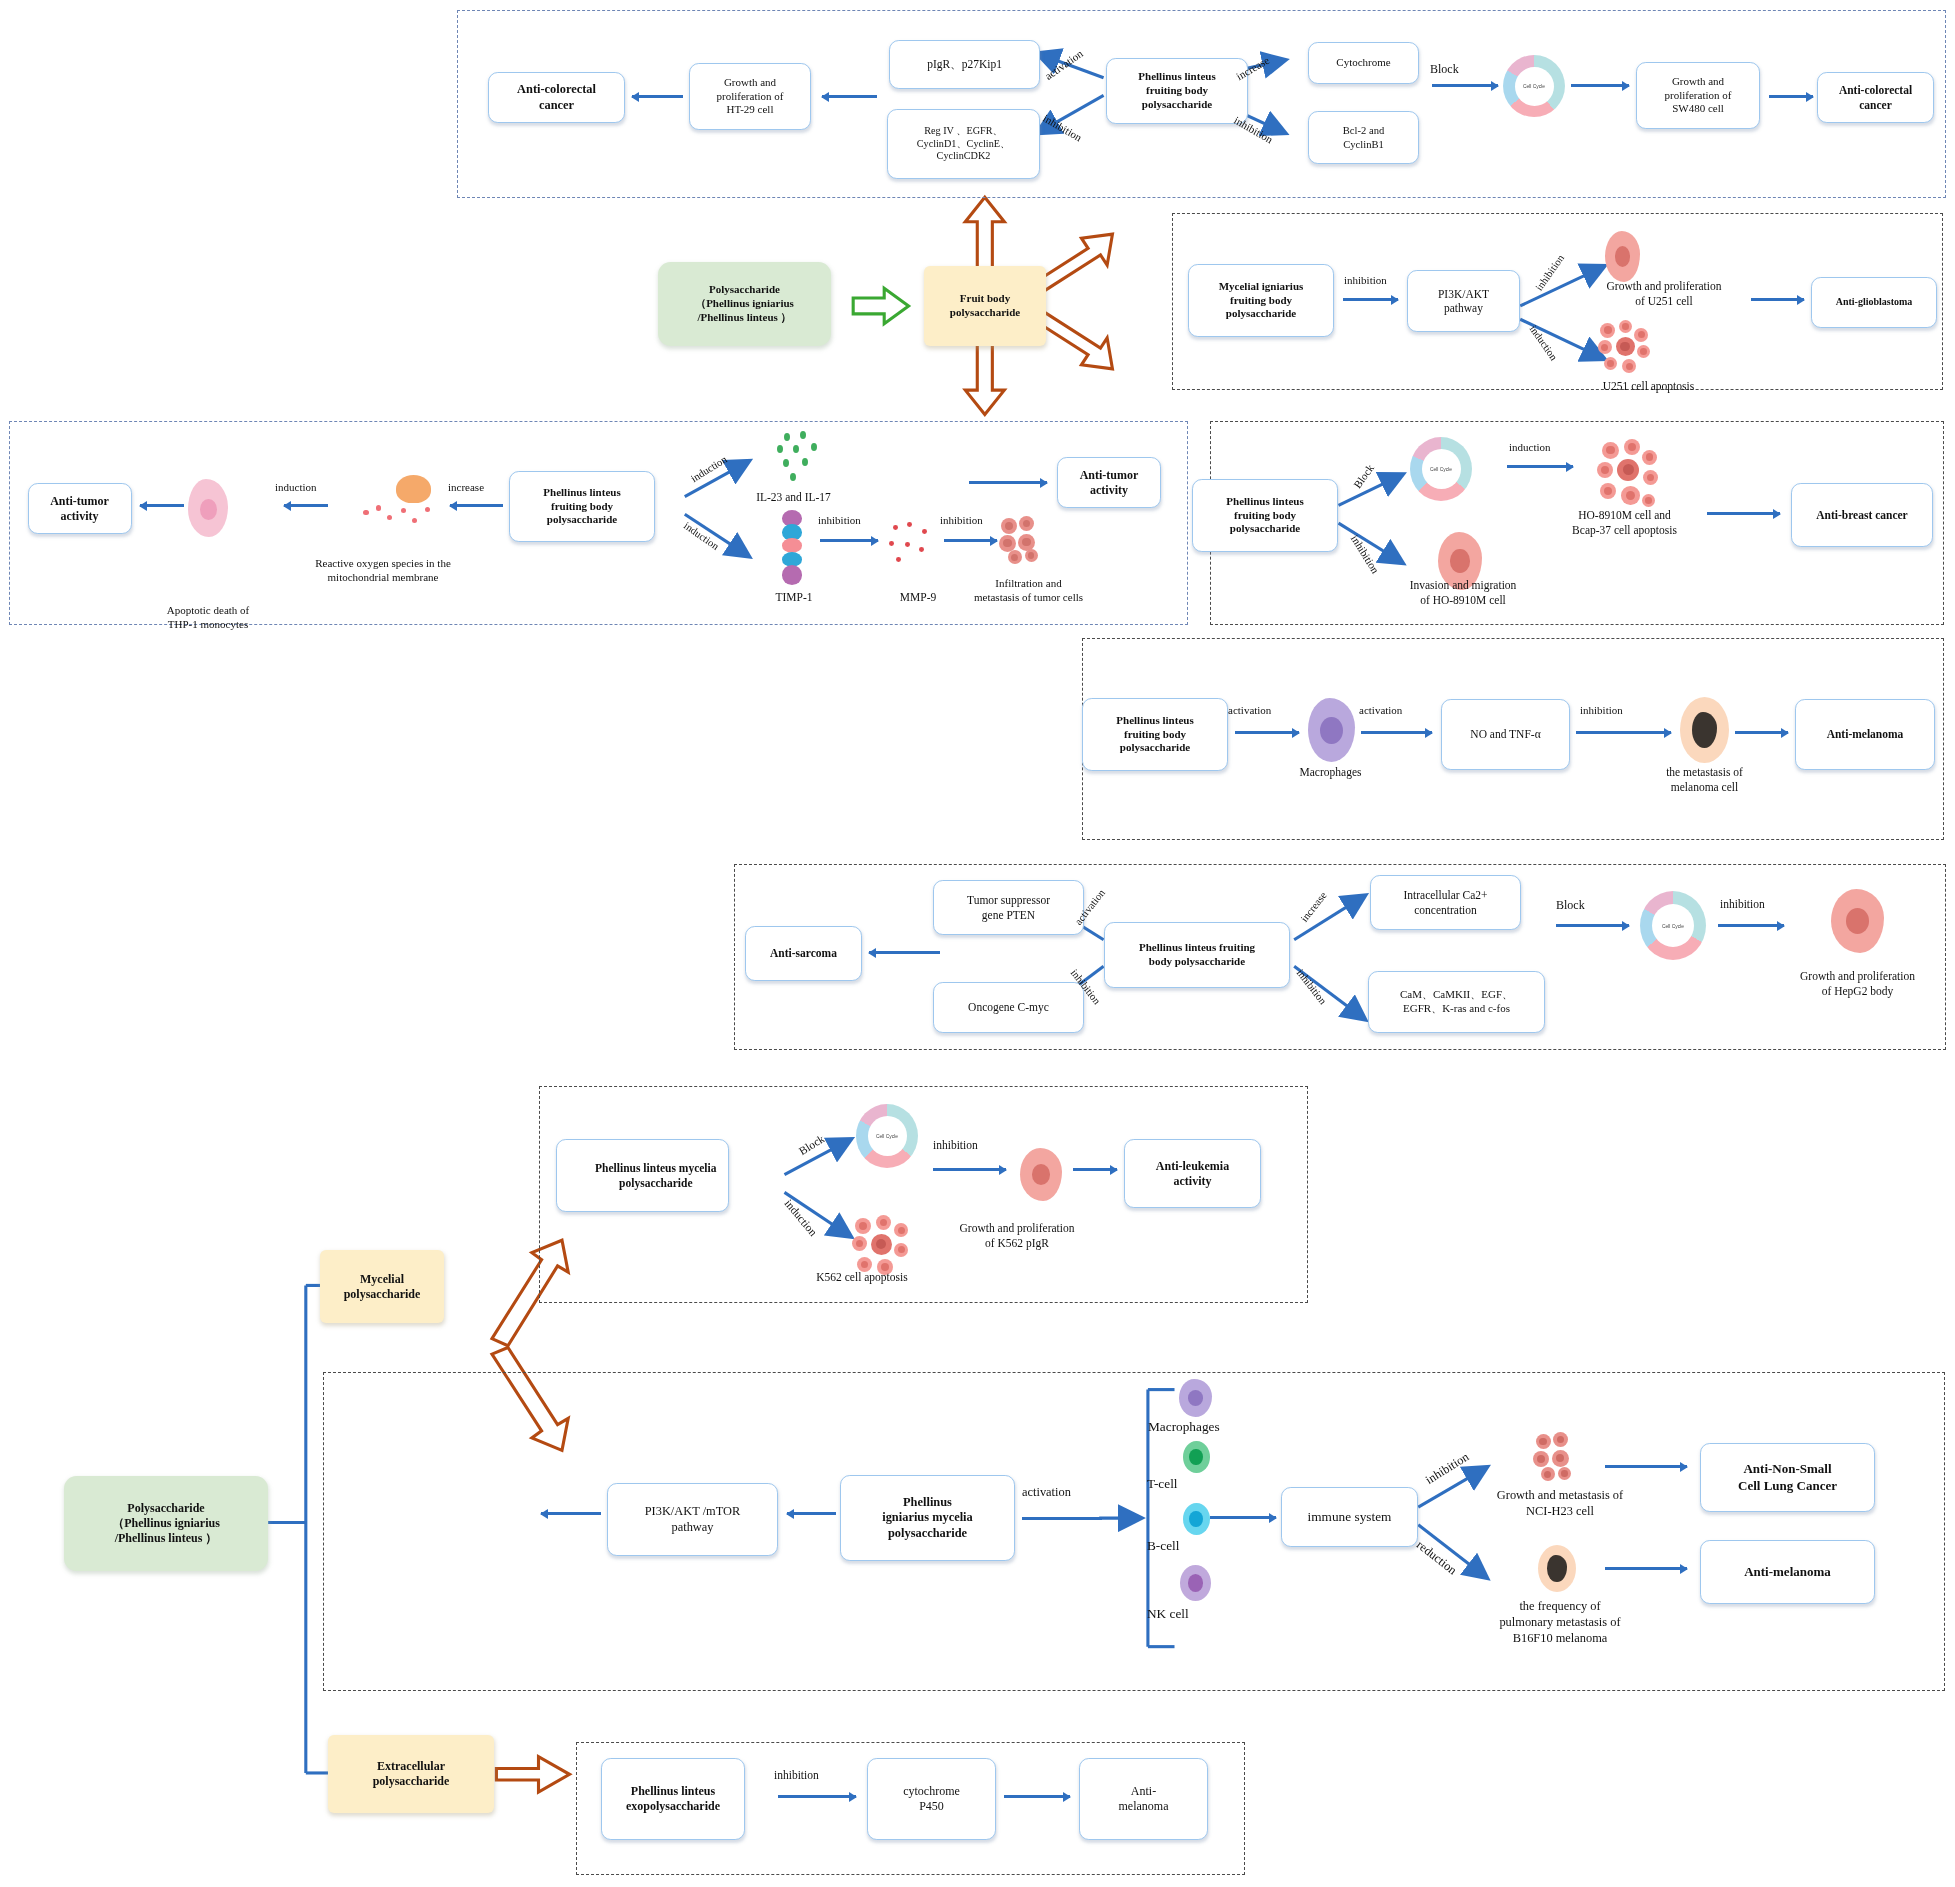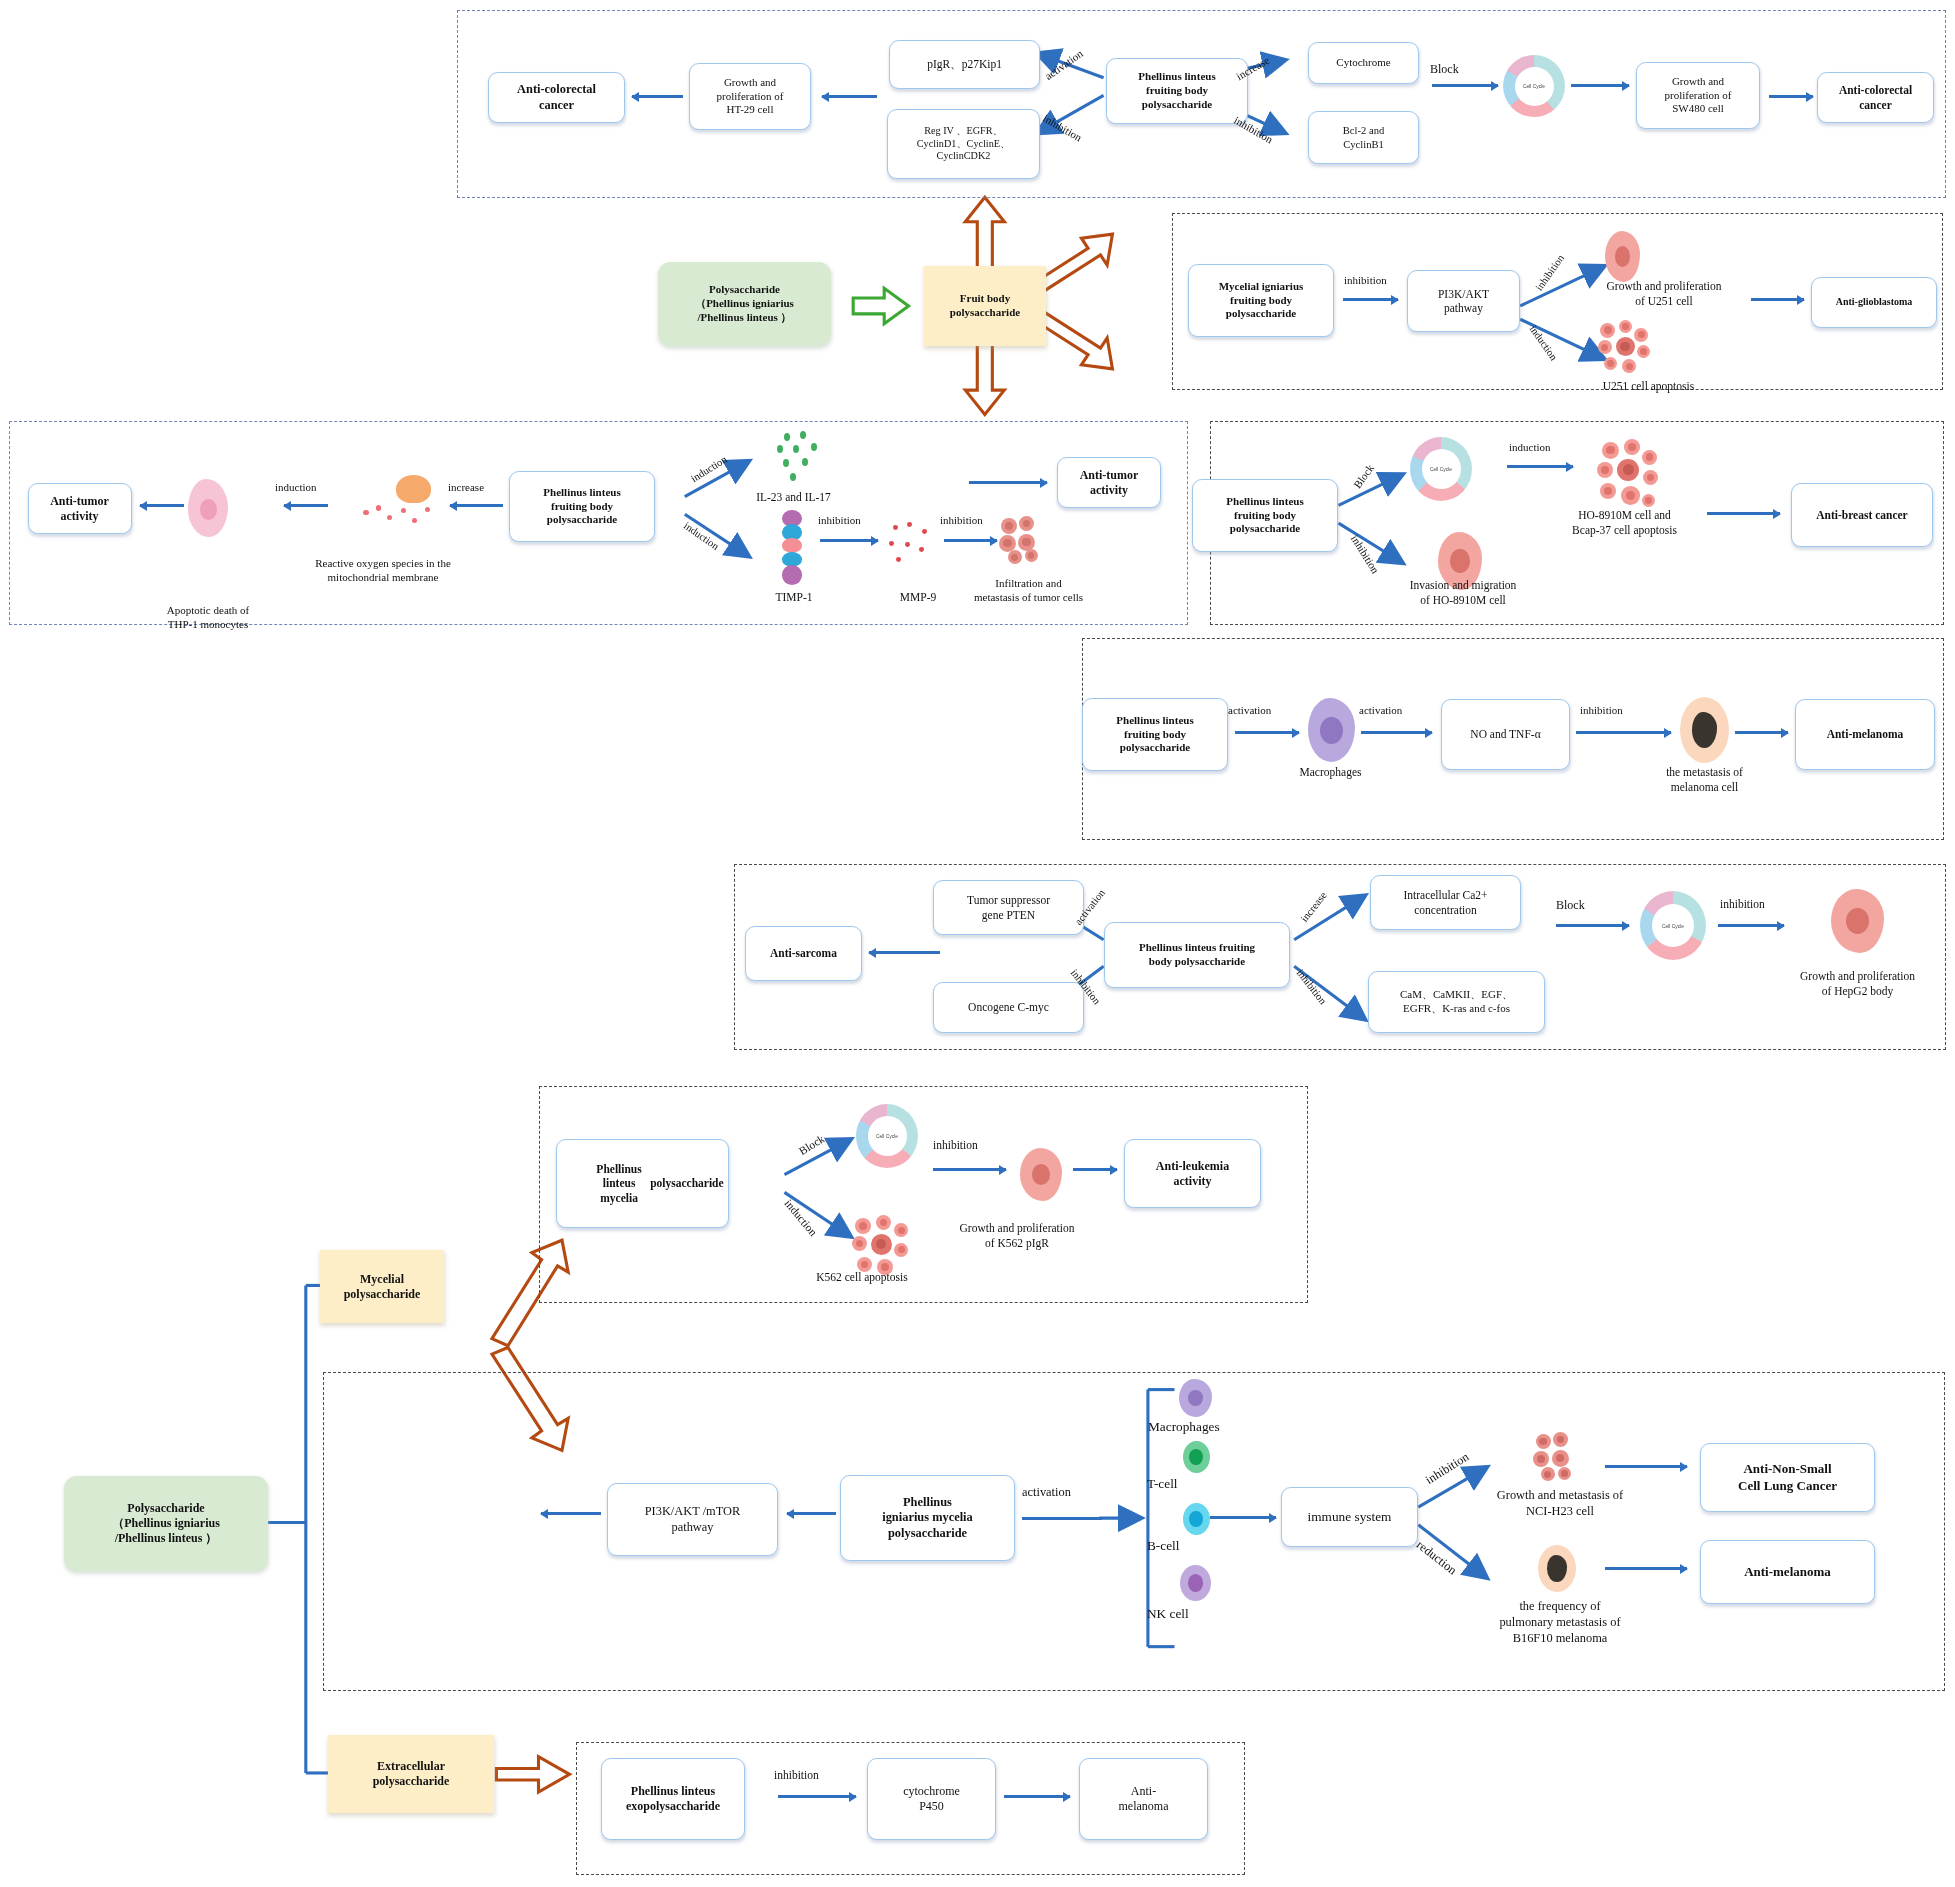--- a/index.html
+++ b/index.html
@@ -15,21 +15,21 @@
   .node{
     position:absolute;box-sizing:border-box;
     border:1.3px solid #9ec7ee;border-radius:9.8px;background:#fff;
     display:flex;align-items:center;justify-content:center;text-align:center;
     box-shadow:0.9px 2.2px 3.1px rgba(120,140,170,.30);
     padding:2.7px 4.4px;line-height:1.25;color:#111;
   }
   .node.b{font-weight:bold;}
   .node.green{background:#d9ead3;border:none;border-radius:12.4px;font-weight:bold;
                box-shadow:0.9px 2.2px 4px rgba(150,170,150,.35);}
-  .node.orange{background:#fdeec8;border:none;border-radius:1px;font-weight:bold;
+  .node.orange{background:#fdeec8;border:none;border-radius:6px;font-weight:bold;
                box-shadow:0.9px 2.2px 4px rgba(170,160,130,.38);}
 
   
   .lbl{position:absolute;text-align:center;color:#111;line-height:1.3;}
   .rel{position:absolute;color:#111;white-space:nowrap;}
   .rel.rot{transform-origin:left center;}
 
   
   .arrow{position:absolute;background:#2f6fc0;height:3.1px;}
   .arrow::after{content:"";position:absolute;right:-0.9px;top:50%;
@@ -553,21 +553,21 @@
 
   <div class="rel rot" style="left:1077px;top:918px;font-size:10.6px;transform:rotate(-52deg);">activation</div>
   <div class="rel rot" style="left:1073px;top:965px;font-size:10.6px;transform:rotate(52deg);">inhibition</div>
   <div class="rel rot" style="left:1303px;top:915px;font-size:10.6px;transform:rotate(-52deg);">increase</div>
   <div class="rel rot" style="left:1299px;top:965px;font-size:10.6px;transform:rotate(52deg);">inhibition</div>
   <div class="rel" style="left:1556px;top:898px;font-size:12px;">Block</div>
   <div class="rel" style="left:1720px;top:898px;font-size:11.5px;">inhibition</div>
 
   <div class="panel dark" style="left:539px;top:1086px;width:769px;height:217px;"></div>
 
-  <div class="node b" style="left:556px;top:1139px;width:173px;height:89px;font-size:11.5px;padding-left:31px;">
+  <div class="node b" style="left:556px;top:1139px;width:173px;height:73px;font-size:11.5px;flex-direction:column;padding-left:31px;">
     <span>Phellinus linteus mycelia</span>
     <span>polysaccharide</span>
   </div>
 
   <div class="cyc" style="left:856px;top:1104px;width:62px;height:64px;">
     <div class="ring" style="background:conic-gradient(#b6e0e2 0deg 130deg,#f7adb6 130deg 225deg,#a9d8ee 225deg 300deg,#e9b5cf 300deg 360deg);"></div>
     <div class="hole" style="left:11.5px;top:12px;width:39px;height:40px;"></div>
     <div class="cc" style="font-size:4.9px;">Cell Cycle</div>
   </div>
 

